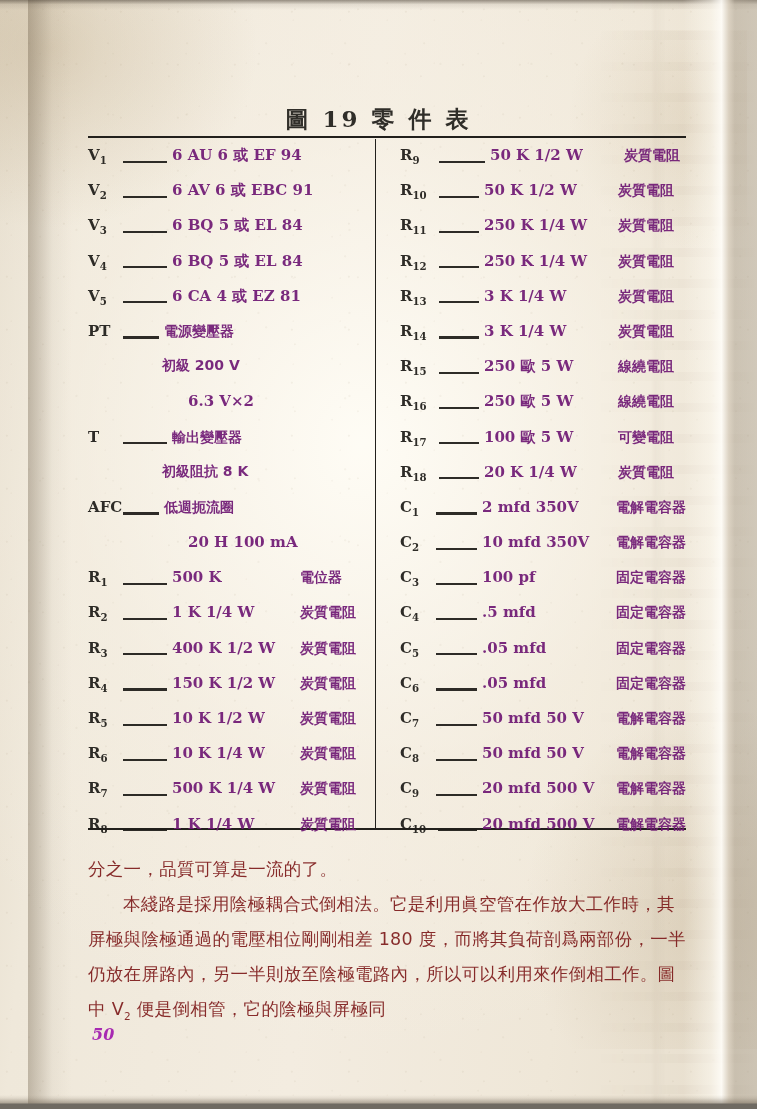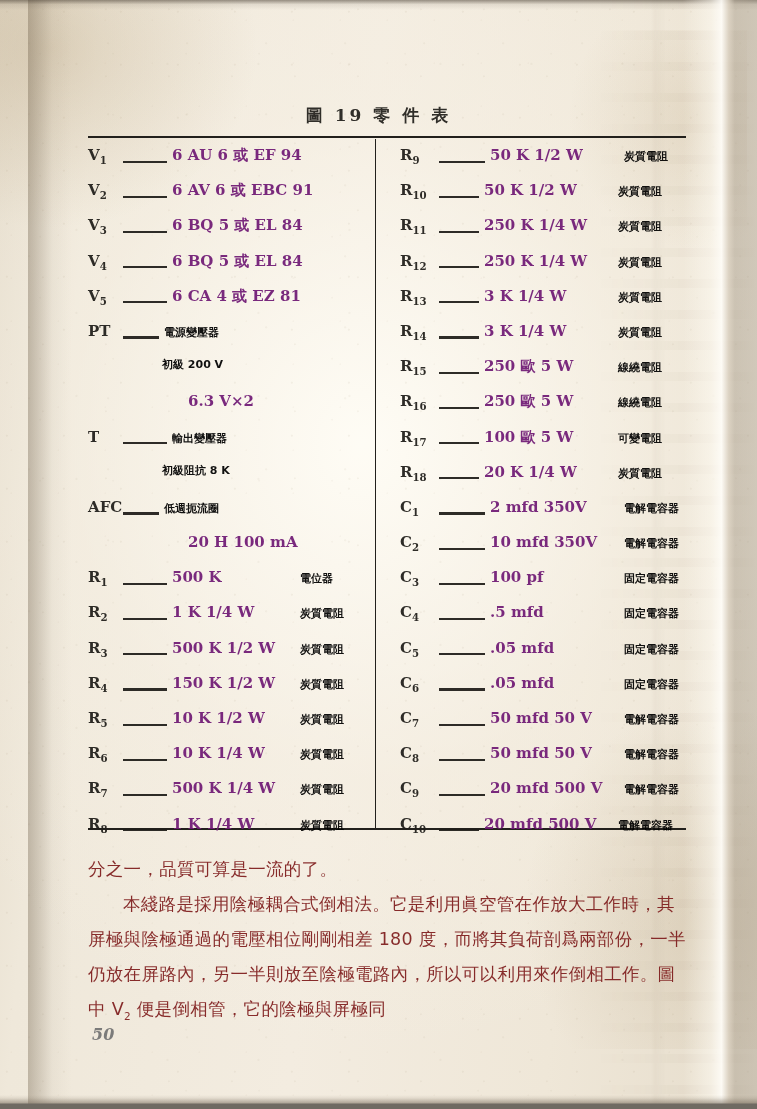--- a/index.html
+++ b/index.html
@@ -99,21 +99,21 @@
   
   .content {
     position: absolute;
     inset: 0;
     z-index: 5;
   }
   .table-title {
     position: absolute;
     left: 0; right: 0; top: 104px;
     text-align: center;
-    font-size: 17px;
+    font-size: 23px;
     font-weight: bold;
     letter-spacing: 3px;
     color: #22201c;
     font-family: "DejaVu Serif", "Liberation Serif", serif;
   }
   .rule {
     position: absolute;
     left: 88px;
     width: 598px;
     height: 0;
@@ -161,22 +161,22 @@
     align-self: center;
   }
   .val {
     display: inline-block;
     font-weight: bold;
     color: #701a75;
   }
   .cjk {
     font-family: "DejaVu Sans", "Liberation Sans", sans-serif;
     font-weight: bold;
-    font-size: 11px;
-    color: #000000;
+    font-size: 14px;
+    color: #701a75;
   }
   
   .col-left .ref    { width: 30px; }
   .col-left .dash   { width: 44px; }
   .col-left .val    { min-width: 128px; }
   
   .row.indent { padding-left: 74px; }
   .row.indent2 { padding-left: 100px; }
 
   
@@ -200,21 +200,21 @@
   .body .indent-para { text-indent: 2em; }
   .body sub { font-size: 0.6em; }
 
   .page-number {
     position: absolute;
     left: 92px;
     top: 1025px;
     font-size: 16px;
     font-style: italic;
     font-weight: bold;
-    color: #737373;
+    color: #a21caf;
     font-family: "DejaVu Serif", "Liberation Serif", serif;
   }
   .ink-fade { opacity: 0.93; }
 </style>
 </head>
 <body>
 
 <div class="page">
   <div class="paper-base"></div>
   <div class="paper-speckle"></div>
@@ -292,21 +292,21 @@
         </div>
         <div class="row">
           <span class="ref">R<sub>2</sub></span>
           <span class="dash"></span>
           <span class="val">1 K    1/4 W</span>
           <span class="cjk">炭質電阻</span>
         </div>
         <div class="row">
           <span class="ref">R<sub>3</sub></span>
           <span class="dash"></span>
-          <span class="val">500 K   1/2 W</span>
+          <span class="val">400 K   1/2 W</span>
           <span class="cjk">炭質電阻</span>
         </div>
         <div class="row">
           <span class="ref">R<sub>4</sub></span>
           <span class="dash"></span>
           <span class="val">150 K   1/2 W</span>
           <span class="cjk">炭質電阻</span>
         </div>
         <div class="row">
           <span class="ref">R<sub>5</sub></span>

